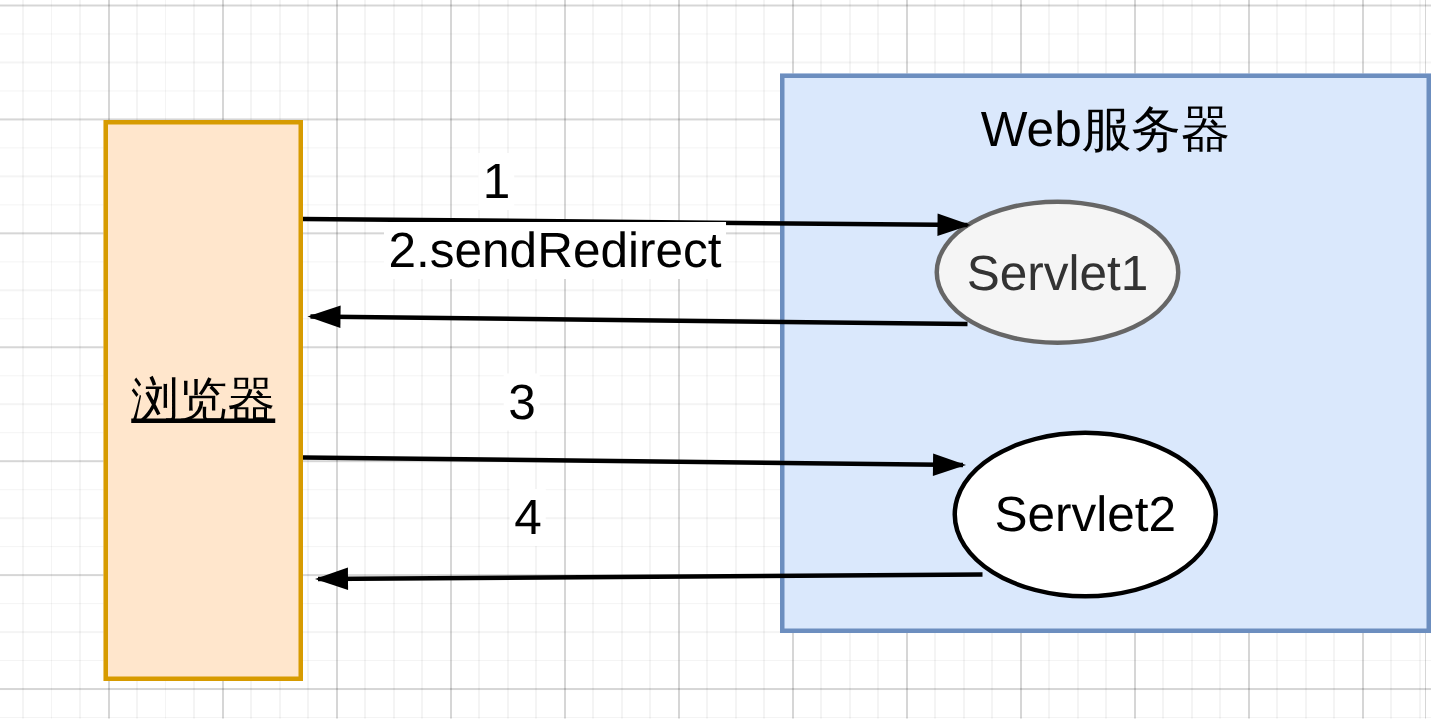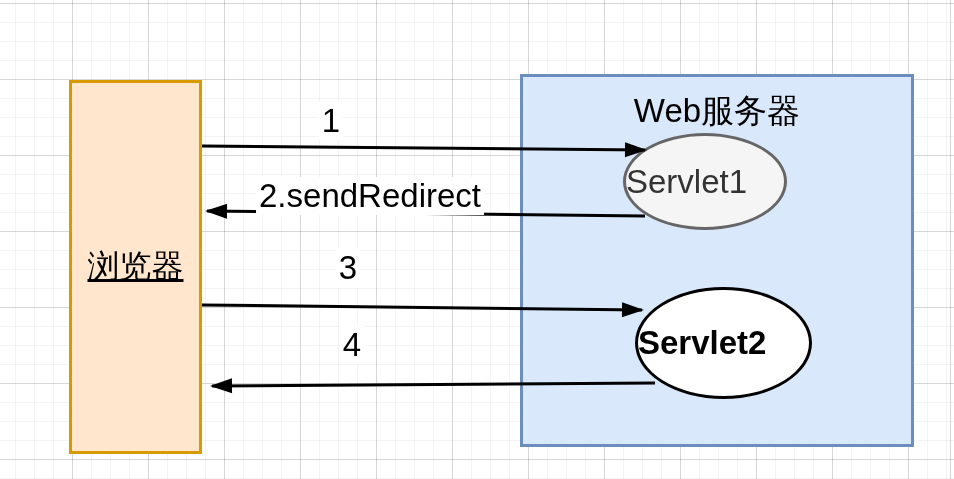--- a/index.html
+++ b/index.html
@@ -22,54 +22,54 @@
   .shape{position:absolute;box-sizing:border-box;}
   .browser-box{
     left:69px;top:80px;width:133px;height:374px;
     background:#ffe6cc;border:3px solid #d79b00;
     display:flex;align-items:center;justify-content:center;
     z-index:1;
     text-decoration:underline;
   }
   .browser-box .label{font-size:32px;color:#000;}
   .server-box{
-    left:520px;top:74px;width:394px;height:373px;
+    left:520px;top:49px;width:434px;height:373px;
     background:#dae8fc;border:3px solid #6c8ebf;
     z-index:1;
   }
   .server-title{
     position:absolute;left:0;top:12px;width:100%;
     text-align:center;font-size:33px;color:#000;
   }
   .ellipse{
     position:absolute;border-radius:50%;
-    display:flex;align-items:center;
+    display:flex;align-items:center;justify-content:center;
     box-sizing:border-box;z-index:2;
   }
   .servlet1{
     left:623px;top:133px;width:164px;height:97px;
     background:#f5f5f5;border:3px solid #666666;
   }
   .servlet1 .label{font-size:33px;color:#333;}
   .servlet2{
     left:635px;top:287px;width:177px;height:112px;
     background:#ffffff;border:3px solid #000000;
   }
-  .servlet2 .label{font-size:33px;color:#000;font-weight:bold;}
+  .servlet2 .label{font-size:33px;color:#000;}
   .arrow-layer{
     position:absolute;left:0;top:0;width:954px;height:479px;
     z-index:3;pointer-events:none;
   }
   .edge-label{
     position:absolute;transform:translate(-50%,-50%);
     font-size:33px;color:#000;background:#ffffff;
     padding:0 3px;white-space:nowrap;z-index:4;
   }
   .lbl-1{left:331px;top:121px;}
-  .lbl-2{left:370px;top:196px;}
+  .lbl-2{left:370px;top:167px;}
   .lbl-3{left:348px;top:268px;}
   .lbl-4{left:352px;top:345px;}
 </style>
 </head>
 <body>
 
 <div class="canvas">
 
   <div class="shape browser-box">
     <span class="label">浏览器</span>

